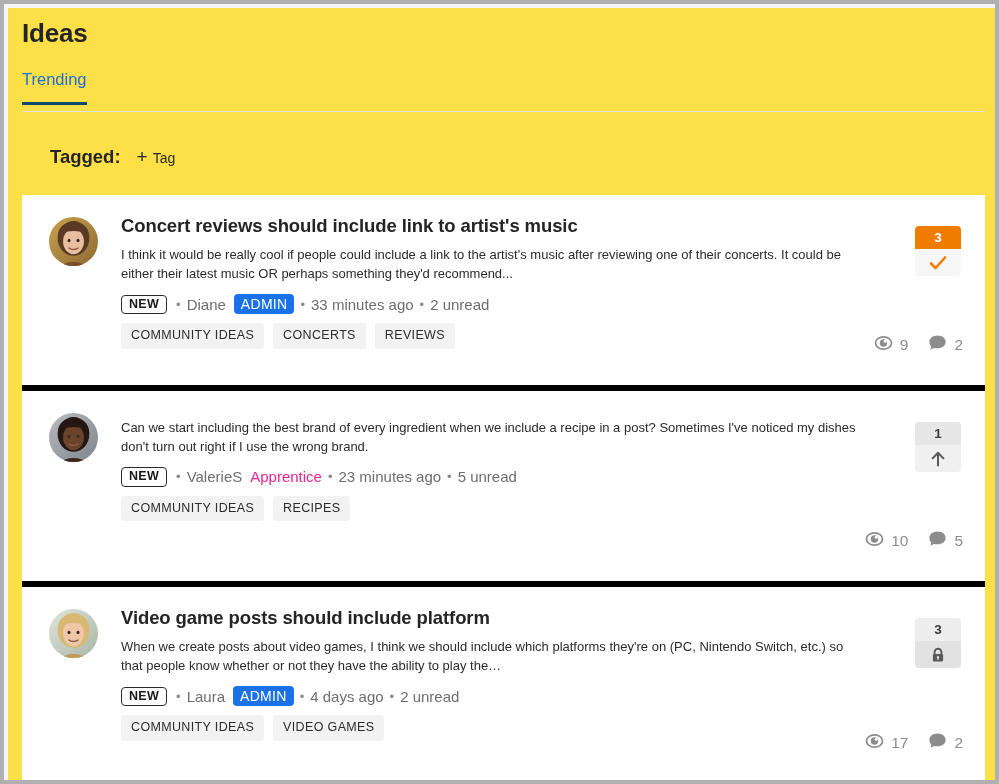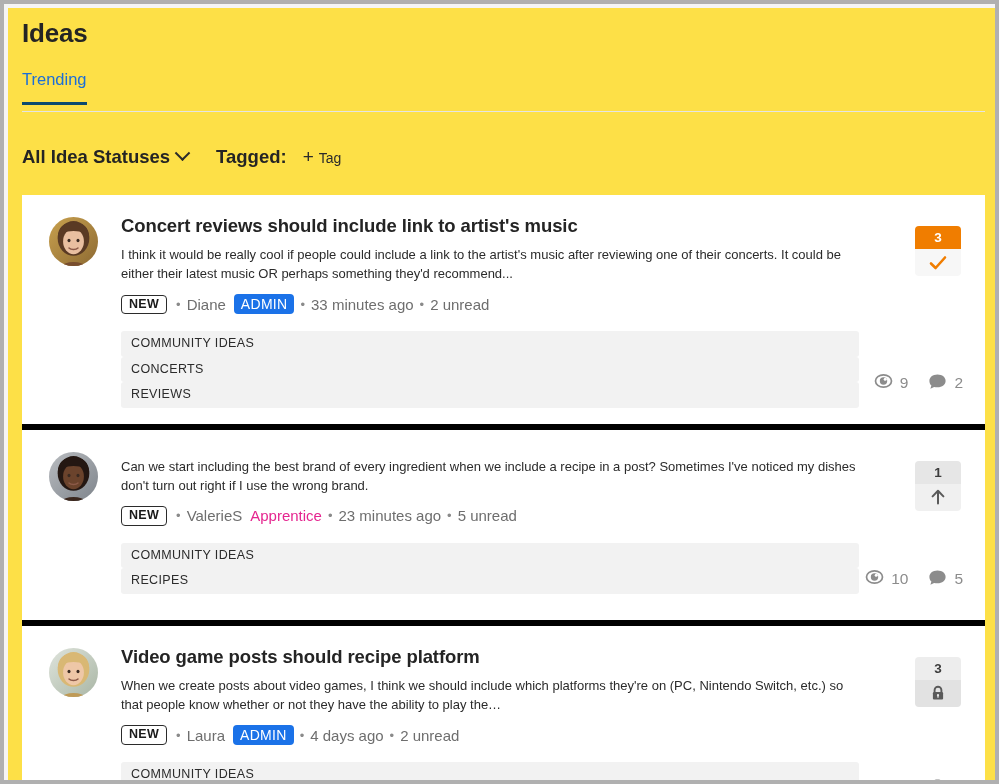--- a/index.html
+++ b/index.html
@@ -182,24 +182,23 @@
   }
   .rank-plain {
     color: #e5258f;
     font-size: 15px;
     margin-left: 8px;
   }
   .meta-sep { margin: 0 6px; color: #8a8a8a; font-size: 13px; }
   .meta-time, .meta-unread { color: #6e6e6e; }
 
   .tags {
-    margin-top: 17px;
-    display: flex;
-    gap: 0;
-    flex-direction: column;
+    margin-top: 9px;
+    display: flex;
+    gap: 9px;
   }
   .tag {
     background: #f2f2f2;
     color: #2b2b2b;
     font-size: 12.5px;
     letter-spacing: 0.35px;
     padding: 6px 10px 7px;
     border-radius: 3px;
     line-height: 1;
     cursor: pointer;
@@ -257,24 +256,20 @@
 <div class="frame">
   <div class="page">
 
     <div class="page-title">Ideas</div>
 
     <div class="tabbar">
       <div class="tab">Trending</div>
     </div>
 
     <div class="filterrow">
-      <div class="filter-status">
-        <span>All Idea Statuses</span>
-        <span class="chev"></span>
-      </div>
       <div class="filter-tagged">Tagged:</div>
       <div class="add-tag">
         <span class="plus">+</span>
         <span>Tag</span>
       </div>
     </div>
 
     <div class="cardlist" id="cardlist">
         <div class="card">
           <div class="avatar">
@@ -417,21 +412,21 @@
               <ellipse cx="24" cy="21" rx="15.5" ry="17" fill="#d9b874"></ellipse>
               <path d="M24 44 C13 44 7 50 7 56 L41 56 C41 50 35 44 24 44 Z" fill="#bf9a56"></path>
               <ellipse cx="24" cy="24" rx="10.2" ry="12.4" fill="#eec7a7"></ellipse>
               <path d="M8.6 20 C8.6 10 15 5.2 24 5.2 C33 5.2 39.4 10 39.4 20 C36 17 33 13.6 24 13.6 C15.6 13.6 12.4 17 8.6 20 Z" fill="#d9b874"></path>
               <ellipse cx="19.6" cy="23" rx="1.5" ry="1.7" fill="#3a2a22"></ellipse>
               <ellipse cx="28.4" cy="23" rx="1.5" ry="1.7" fill="#3a2a22"></ellipse>
               <path d="M19.6 30.4 C21.6 32.4 26.4 32.4 28.4 30.4" fill="none" stroke="#8c5a48" stroke-width="1.5" stroke-linecap="round"></path>
             </svg>
           </div>
           <div class="body">
-            <div class="card-title">Video game posts should recipe platform</div>
+            <div class="card-title">Video game posts should include platform</div>
             <div class="card-text">When we create posts about video games, I think we should include which platforms they're on (PC, Nintendo Switch, etc.) so that people know whether or not they have the ability to play the…</div>
             <div class="meta">
               <span class="badge-new">NEW</span>
               <span class="dot">•</span>
               <span class="author">Laura</span>
               <span class="rank-admin">ADMIN</span>
               <span class="meta-sep">•</span>
               <span class="meta-time">4 days ago</span>
               <span class="meta-sep">•</span>
               <span class="meta-unread">2 unread</span>

